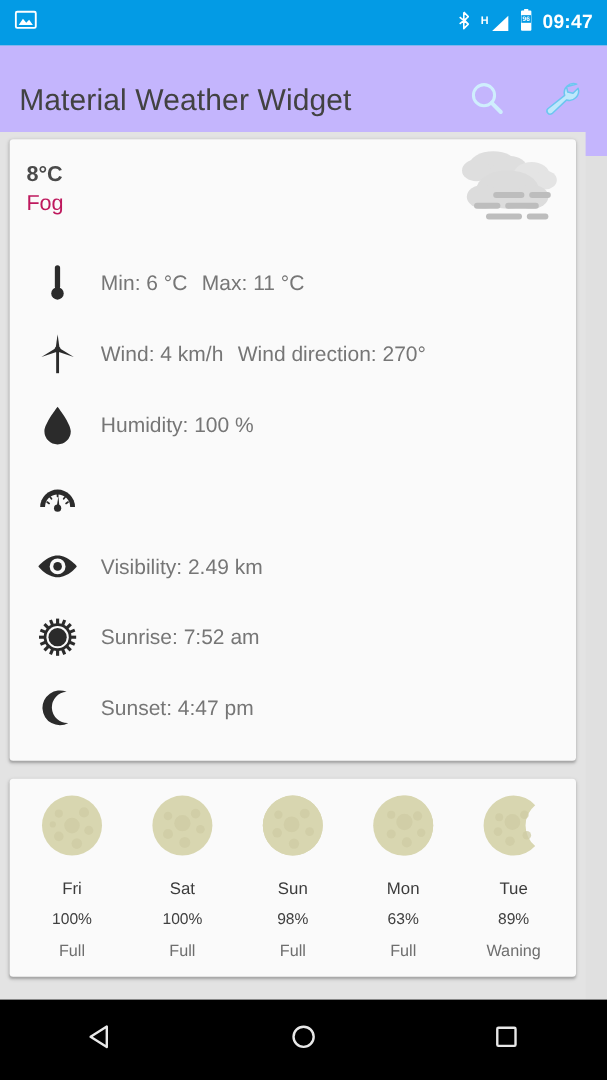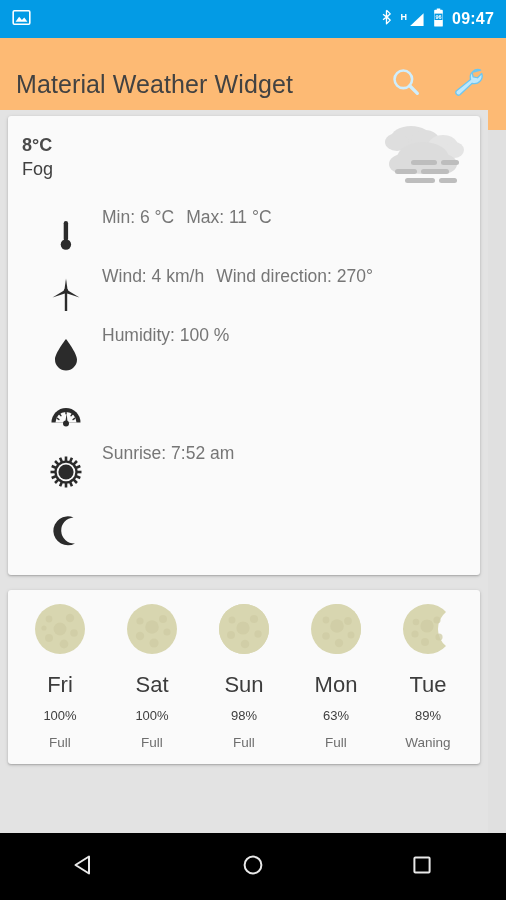--- a/index.html
+++ b/index.html
@@ -23,21 +23,21 @@
     color:#ffffff; font-size:16px; font-weight:bold; letter-spacing:0.2px;
     line-height:1;
   }
   .sb-ico { display:block; }
   .hsig { display:flex; align-items:flex-end; gap:1px; }
   .hsig-h { color:#fff; font-size:9px; font-weight:bold; line-height:1; margin-bottom:6px;}
 
   
   .toolbar {
     position:absolute; top:38px; left:0; width:506px; height:92px;
-    background:#fdba74;
+    background:#c4b5fd;
     display:flex; align-items:center; padding:0 16px;
   }
   .toolbar-title {
     color:#424242; font-size:25px; font-weight:normal; letter-spacing:0.1px;
     white-space:nowrap;
   }
   .toolbar-actions { margin-left:auto; display:flex; align-items:center; gap:26px; padding-right:4px;}
   .tb-btn { width:36px; height:36px; display:flex; align-items:center; justify-content:center; cursor:pointer;}
 
   
@@ -51,39 +51,39 @@
     background:#fafafa;
     border-radius:3px;
     box-shadow:0 1px 2px rgba(0,0,0,0.22), 0 1px 4px rgba(0,0,0,0.10);
     width:100%;
   }
 
   
   .card-current { position:relative; padding:10px 0 14px 0; }
   .cur-head { padding:8px 0 0 14px; position:relative; z-index:2; }
   .cur-temp { font-size:18px; font-weight:bold; color:#4a4a4a; line-height:1.25; }
-  .cur-desc { font-size:18px; font-weight:normal; color:#404040; line-height:1.35; }
+  .cur-desc { font-size:18px; font-weight:normal; color:#be185d; line-height:1.35; }
   .cur-icon { position:absolute; top:4px; right:14px; z-index:1; }
 
   .detail-list { margin-top:26px; }
   .detail-row {
-    display:flex; height:59px; margin-left:36px;
+    display:flex; align-items:center; height:59px; padding-left:18px;
   }
   .detail-ico {
     width:44px; min-width:44px; display:flex; align-items:center; justify-content:center;
   }
   .detail-text {
     font-size:17.5px; color:#767676; margin-left:14px; white-space:nowrap;
   }
   .detail-text .sp { display:inline-block; width:12px; }
 
   
   .card-moon { margin-top:15px; padding:12px 6px 14px 6px; display:flex; }
   .moon-col { flex:1; display:flex; flex-direction:column; align-items:center; }
-  .moon-day { font-size:22px; color:#3c3c3c; margin-top:12px; }
+  .moon-day { font-size:14px; color:#3c3c3c; margin-top:12px; }
   .moon-pct { font-size:13px; color:#404040; margin-top:10px; }
   .moon-phase { font-size:13.5px; color:#6e6e6e; margin-top:12px; }
 
   
   .navbar {
     position:absolute; bottom:0; left:0; width:506px; height:67px;
     background:#000000; display:flex; align-items:center; justify-content:space-around;
   }
   .nav-btn { width:60px; height:48px; display:flex; align-items:center; justify-content:center; cursor:pointer;}
 </style>
@@ -225,20 +225,30 @@
                 <line x1="17" y1="13.6" x2="17" y2="15.7"></line>
                 <line x1="23.4" y1="16" x2="22.1" y2="17.6"></line>
                 <line x1="25.7" y1="20.4" x2="24.1" y2="21.5"></line>
               </g>
               <path d="M16.1 25 L17.7 15.5 L18.6 25 Z" fill="#2b2b2b"></path>
               <circle cx="17" cy="25.5" r="3" fill="#2b2b2b"></circle>
             </svg>
           </div>
         </div>
 
+        <div class="detail-row">
+          <div class="detail-ico">
+            <svg width="36" height="24" viewBox="0 0 36 24">
+              <path d="M18 3 C27 3 34 12 34 12 C34 12 27 21 18 21 C9 21 2 12 2 12 C2 12 9 3 18 3 Z" fill="#2b2b2b"></path>
+              <circle cx="18" cy="12" r="6.6" fill="#fafafa"></circle>
+              <circle cx="18" cy="12" r="3.6" fill="#2b2b2b"></circle>
+            </svg>
+          </div>
+          <div class="detail-text">Visibility: 2.49 km</div>
+        </div>
 
         <div class="detail-row">
           <div class="detail-ico">
             <svg width="32" height="32" viewBox="0 0 32 32">
               <g fill="#2b2b2b">
                 <circle cx="16" cy="16" r="11.6"></circle>
                 <g>
                   <rect x="14.7" y="0.5" width="2.6" height="5"></rect>
                   <rect x="14.7" y="26.5" width="2.6" height="5"></rect>
                   <rect x="0.5" y="14.7" width="5" height="2.6"></rect>
@@ -263,20 +273,21 @@
           </div>
           <div class="detail-text">Sunrise: 7:52 am</div>
         </div>
 
         <div class="detail-row">
           <div class="detail-ico">
             <svg width="30" height="32" viewBox="0 0 30 32">
               <path d="M22.5 2.5 A14.5 14.5 0 1 0 24 28.5 A11.5 11.5 0 0 1 22.5 2.5 Z" fill="#2b2b2b"></path>
             </svg>
           </div>
+          <div class="detail-text">Sunset: 4:47 pm</div>
         </div>
 
       </div>
     </div>
 
     <div class="card card-moon">
 
       <div class="moon-col">
         <span>
           <svg width="54" height="54" viewBox="0 0 54 54">

